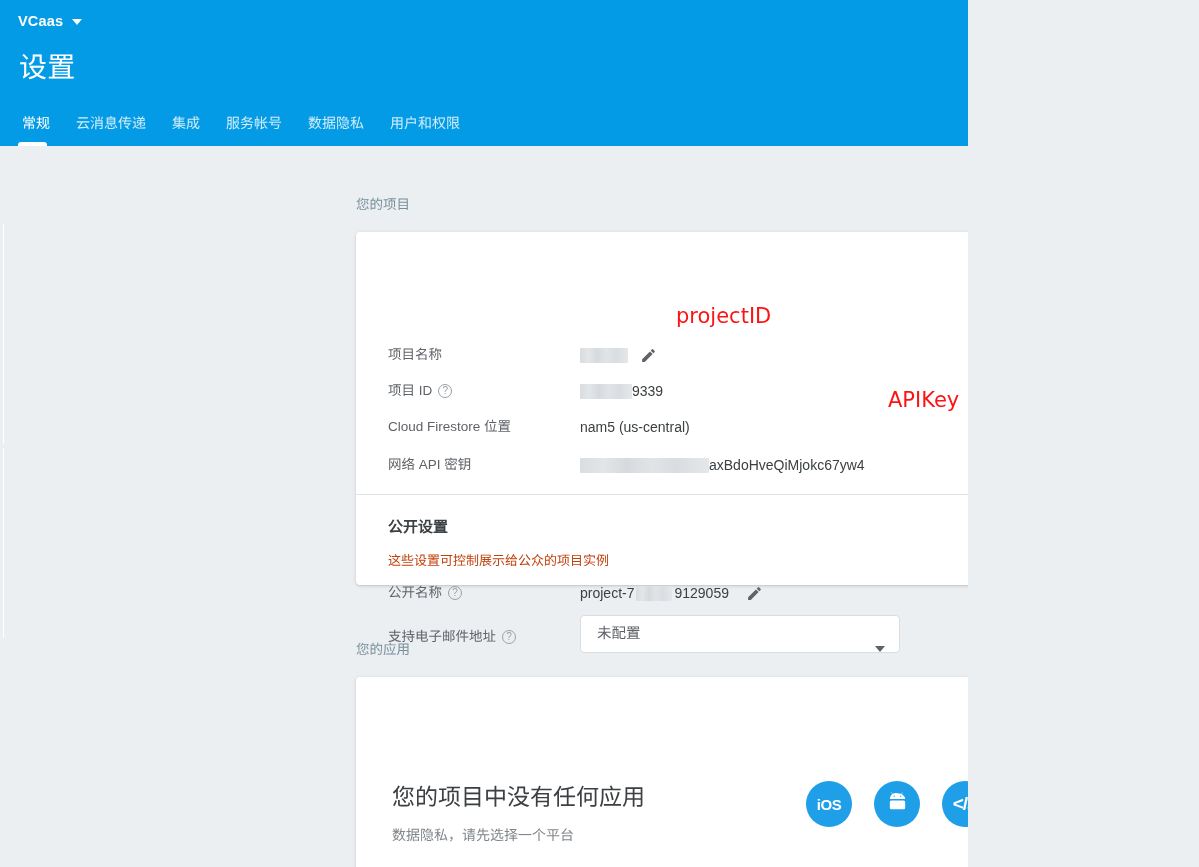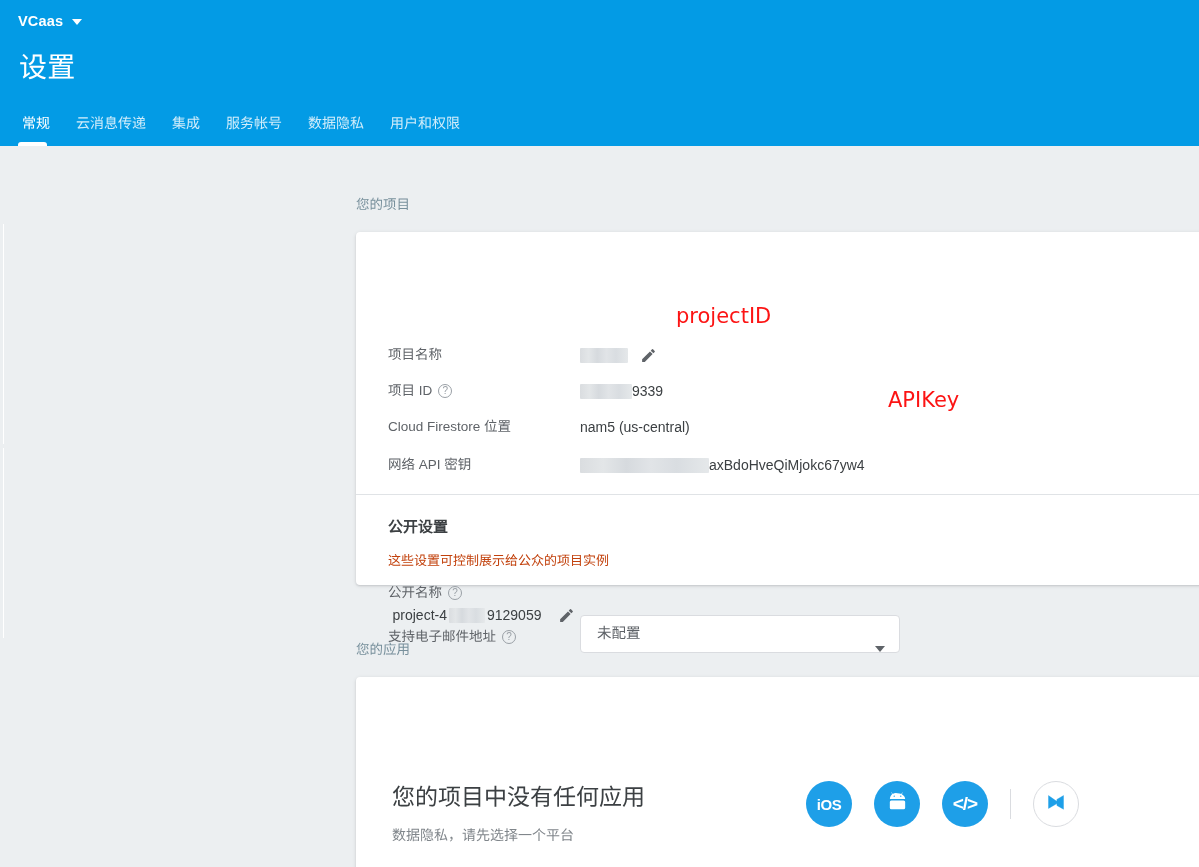--- a/index.html
+++ b/index.html
@@ -5,21 +5,21 @@
 <style>
   * { box-sizing: border-box; }
   html, body {
     margin: 0; padding: 0;
     width: 1199px; height: 867px;
     overflow: hidden;
     background: #eceff1;
     font-family: "Liberation Sans", "DejaVu Sans", sans-serif;
     -webkit-font-smoothing: antialiased;
   }
-  #app { position: relative; width: 1199px; height: 867px; overflow: hidden; background: #eceff1; }
+  #app { position: relative; width: 968px; height: 867px; overflow: hidden; background: #eceff1; }
 
   
   .header {
     position: absolute; left: 0; top: 0;
     width: 1199px; height: 146px;
     background: #039be5;
     overflow: hidden;
   }
   .brandbar {
     position: absolute; left: 18px; top: 10px;
@@ -250,27 +250,27 @@
           <span class="redacted" style="width:129px;"></span>
           <span>axBdoHveQiMjokc67yw4</span>
         </span>
       </div>
 
       <div class="divider" style="top:262px;"></div>
 
       <div class="sub-head" style="left:32px; top:285px;">公开设置</div>
       <div class="sub-desc" style="left:32px; top:320px;">这些设置可控制展示给公众的项目实例</div>
 
-      <div class="field-row" style="left:32px; top:350px;flex-direction:column;">
+      <div class="field-row" style="left:32px; top:350px;">
         <span class="field-label" style="width:192px;">
           <span>公开名称</span>
           <span class="help-icon">?</span>
         </span>
         <span class="field-value" style="gap:0;">
-          <span>project-4</span>
+          <span>project-7</span>
           <span class="redacted" style="width:36px; margin:0 2px;"></span>
           <span>9129059</span>
           <span class="pencil-icon" style="margin-left:17px;">
             <svg width="17" height="17" viewBox="0 0 24 24" fill="#5f6368" aria-hidden="true">
               <path d="M3 17.25V21h3.75L17.81 9.94l-3.75-3.75L3 17.25zM20.71 7.04a1 1 0 0 0 0-1.41l-2.34-2.34a1 1 0 0 0-1.41 0l-1.83 1.83 3.75 3.75 1.83-1.83z"></path>
             </svg>
           </span>
         </span>
       </div>
 

